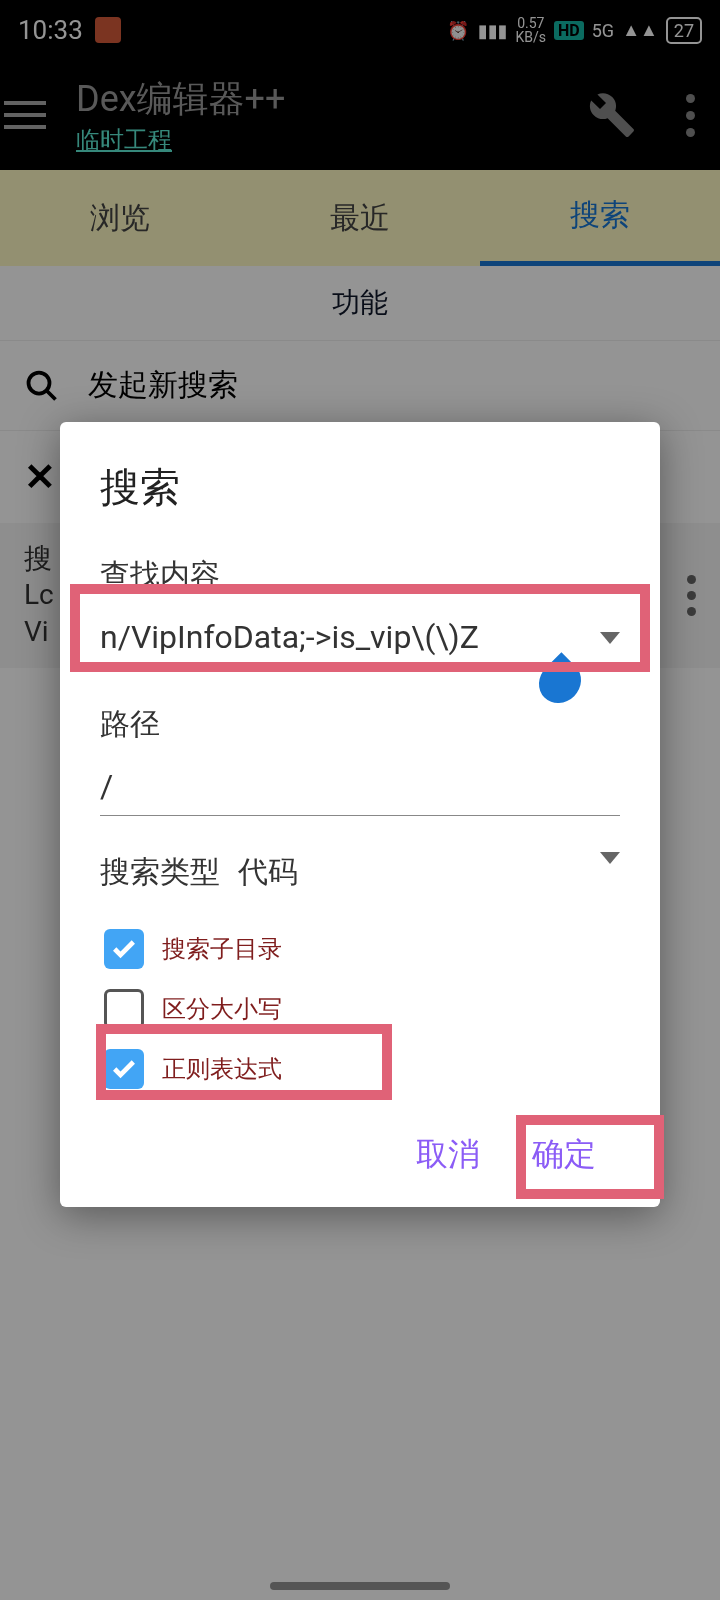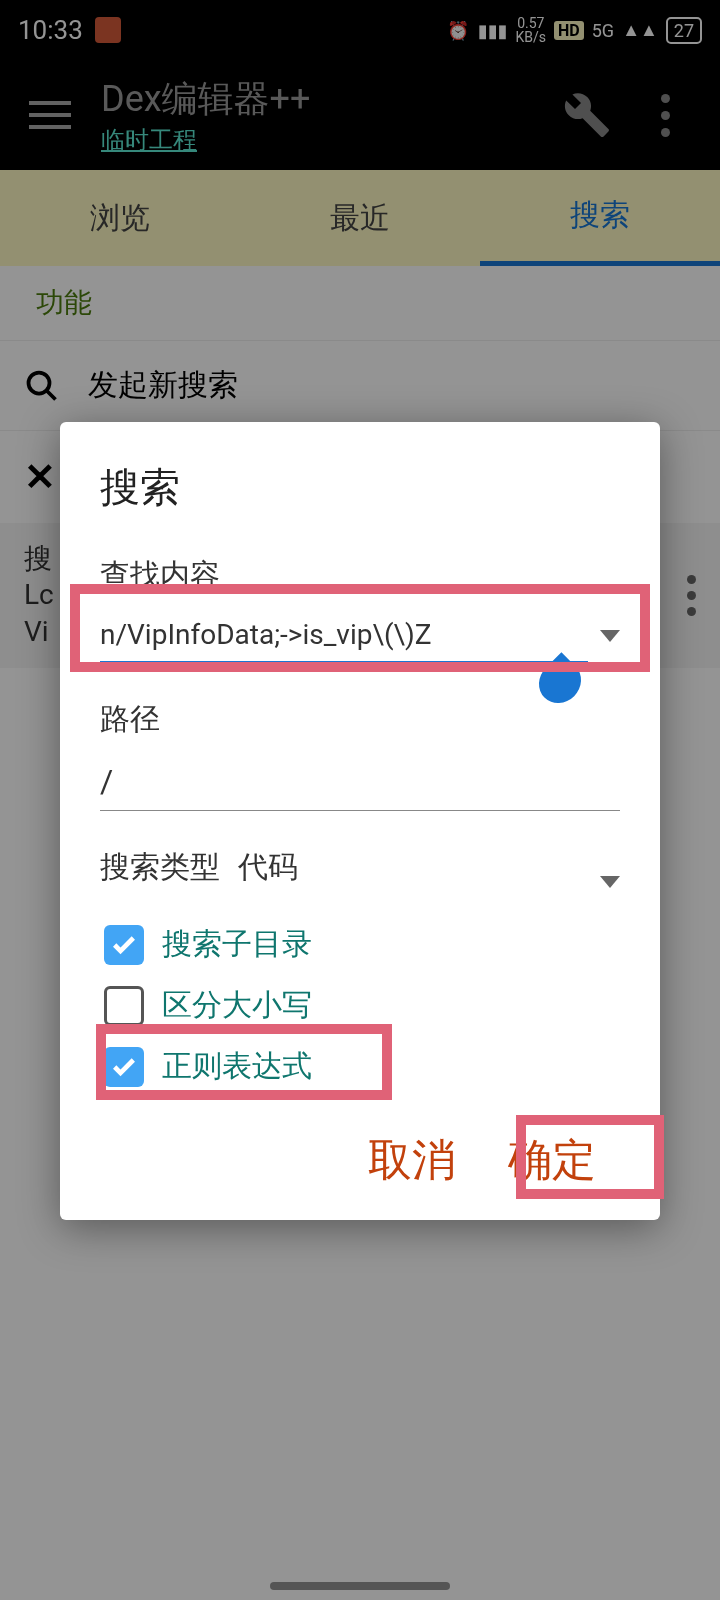--- a/index.html
+++ b/index.html
@@ -3,68 +3,68 @@
   <meta charset="utf-8">
   <style>
     * { margin: 0; padding: 0; box-sizing: border-box; font-family: -apple-system, BlinkMacSystemFont, "Segoe UI", Roboto, sans-serif; }
     body { width: 720px; height: 1600px; background: #fff; position: relative; overflow: hidden; }
     
     .status-bar { height: 60px; background: #000; color: #fff; display: flex; justify-content: space-between; align-items: center; padding: 0 18px; font-size: 26px; }
     .status-left { display: flex; align-items: center; gap: 12px; }
     .status-right { display: flex; align-items: center; gap: 8px; font-size: 18px; }
     .kitchen-icon { width: 26px; height: 26px; background: #d45a3a; border-radius: 4px; }
     .battery-badge { border: 2px solid #fff; border-radius: 5px; padding: 1px 6px; font-size: 18px; }
-    .hd-badge { background: #fef9c3; color: #000; padding: 0 4px; border-radius: 3px; font-weight: bold; font-size: 16px; }
-    
-    .app-bar { height: 110px; background: #000; color: #fff; display: flex; align-items: center; padding: 0 29px; gap: 30px; }
+    .hd-badge { background: #14b8a6; color: #000; padding: 0 4px; border-radius: 3px; font-weight: bold; font-size: 16px; }
+    
+    .app-bar { height: 110px; background: #000; color: #fff; display: flex; align-items: center; padding: 0 4px; gap: 30px; }
     .hamburger { width: 42px; height: 42px; display: flex; flex-direction: column; justify-content: center; gap: 8px; }
     .hamburger span { height: 4px; background: #aaa; }
     .app-title-area { flex: 1; }
     .app-title { color: #999; font-size: 36px; font-weight: 400; }
     .app-subtitle { color: #5eead4; font-size: 24px; text-decoration: underline; }
     .build-icon { width: 48px; height: 48px; color: #888; }
     .more-icon { width: 10px; display: flex; flex-direction: column; gap: 8px; margin: 0 20px; }
     .more-icon span { width: 9px; height: 9px; background: #888; border-radius: 50%; }
     
     .tabs { display: flex; background: #fef9c3; height: 96px; }
     .tab { flex: 1; display: flex; align-items: center; justify-content: center; font-size: 30px; color: #444; }
     .tab.active { color: #1976d2; border-bottom: 5px solid #1976d2; }
     
-    .section-label { padding: 18px 36px; font-size: 28px; color: #4d7c0f; background: #fff; }
+    .section-label { padding: 18px 36px; font-size: 28px; color: #0f172a; background: #fff; text-align: center; }
     .list-item { display: flex; align-items: center; padding: 24px; gap: 28px; font-size: 30px; border-top: 1px solid #eee; }
     .search-glyph { width: 36px; height: 36px; }
     .close-x { font-size: 38px; font-weight: bold; }
     
     .result-area { background: #f5f5f5; padding: 18px 24px; font-size: 28px; color: #333; display: flex; justify-content: space-between; align-items: center; }
     .result-text { line-height: 1.3; }
     .more-v { display: flex; flex-direction: column; gap: 7px; }
     .more-v span { width: 9px; height: 9px; background: #666; border-radius: 50%; }
 
     .scrim { position: absolute; inset: 0; background: rgba(0,0,0,0.42); }
     
     .dialog { position: absolute; top: 422px; left: 60px; right: 60px; background: #fff; border-radius: 6px; padding: 38px 40px 30px 40px; box-shadow: 0 8px 40px rgba(0,0,0,.4); }
     .dialog-title { font-size: 40px; color: #222; margin-bottom: 40px; }
     .field-label { font-size: 30px; color: #333; margin-bottom: 12px; }
     .field-row { display: flex; align-items: center; gap: 12px; margin-bottom: 36px; position: relative; }
-    .text-input { flex: 1; border: none; border-bottom: 2px solid #1976d2; font-size: 28px; color: #333; padding: 10px 0; outline: none; font-family: inherit; white-space: nowrap; overflow: hidden; }
+    .text-input { flex: 1; border: none; border-bottom: 2px solid #1976d2; font-size: 32px; color: #333; padding: 10px 0; outline: none; font-family: inherit; white-space: nowrap; overflow: hidden; }
     .plain-input { flex: 1; border: none; border-bottom: 1px solid #888; font-size: 32px; color: #333; padding: 10px 0; outline: none; }
     .dropdown-caret { width: 0; height: 0; border-left: 10px solid transparent; border-right: 10px solid transparent; border-top: 12px solid #666; }
     .cursor-handle { position: absolute; width: 40px; height: 44px; background: #1976d2; border-radius: 0 50% 50% 50%; right: 40px; top: 52px; transform: rotate(45deg); }
     
-    .type-row { display: flex; align-items: flex-end; justify-content: space-between; font-size: 30px; color: #333; margin-bottom: 36px; gap: 18px; }
+    .type-row { display: flex; align-items: flex-start; justify-content: space-between; font-size: 30px; color: #333; margin-bottom: 36px; gap: 18px; }
     
     .checkbox-row { display: flex; align-items: center; gap: 18px; margin-bottom: 20px; padding-left: 4px; }
     .cb { width: 40px; height: 40px; border-radius: 6px; display: flex; align-items: center; justify-content: center; }
     .cb.checked { background: #42a5f5; }
     .cb.unchecked { border: 3px solid #555; }
     .cb svg { width: 28px; height: 28px; stroke: #fff; stroke-width: 4; fill: none; }
-    .cb-label { font-size: 30px; color: #0f766e; }
+    .cb-label { font-size: 24px; color: #7f1d1d; }
     
     .dialog-actions { display: flex; justify-content: flex-end; gap: 52px; margin-top: 44px; padding-right: 24px; }
-    .dialog-btn { font-size: 44px; color: #c2410c; background: none; border: none; }
+    .dialog-btn { font-size: 32px; color: #8b5cf6; background: none; border: none; }
     
     .hl { position: absolute; border: 10px solid #e06277; pointer-events: none; }
     .hl1 { top: 584px; left: 70px; width: 580px; height: 88px; }
     .hl2 { top: 1024px; left: 96px; width: 296px; height: 76px; }
     .hl3 { top: 1115px; left: 516px; width: 148px; height: 84px; }
     
     .home-ind { position: absolute; bottom: 10px; left: 50%; transform: translateX(-50%); width: 180px; height: 8px; background: #555; border-radius: 4px; }
   </style>
 </head>
 <body>

